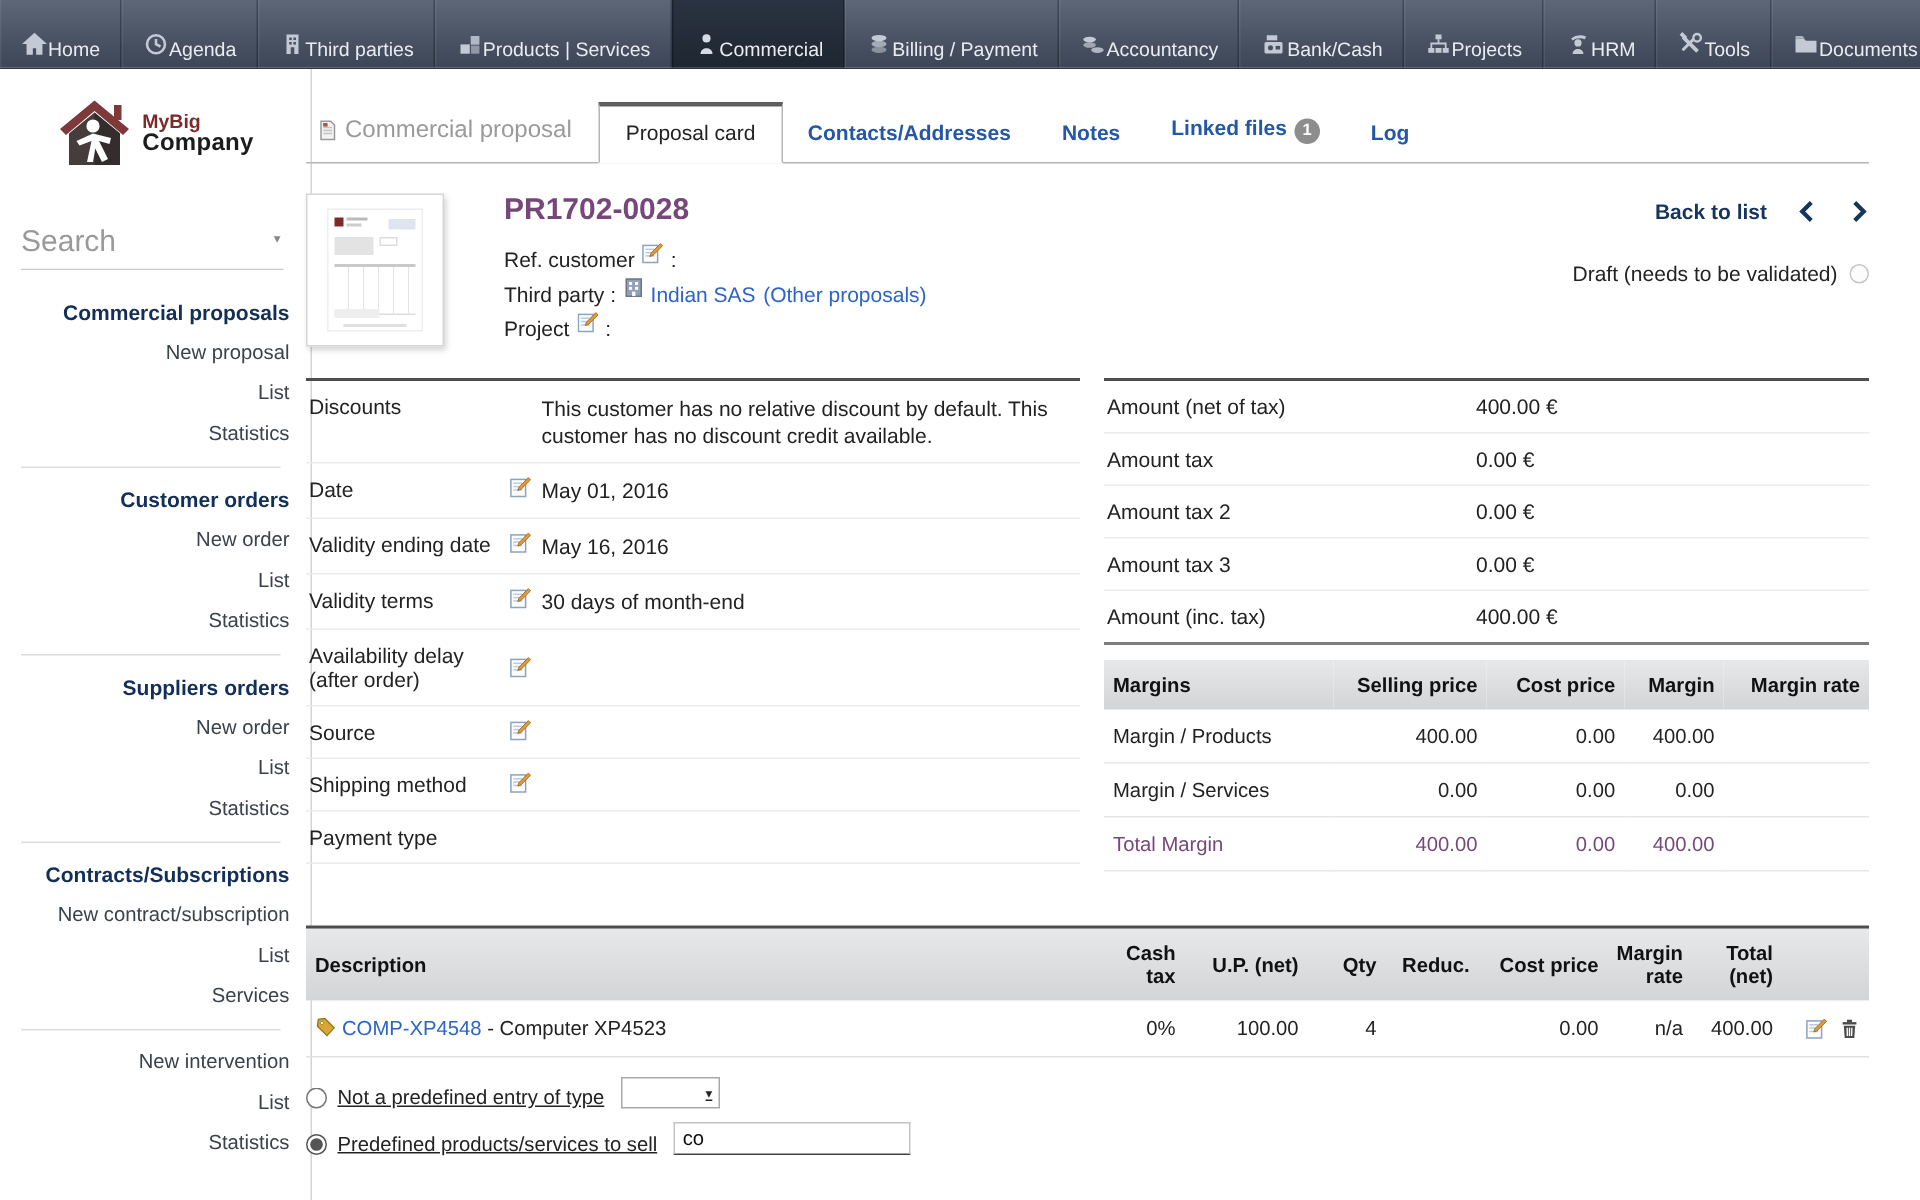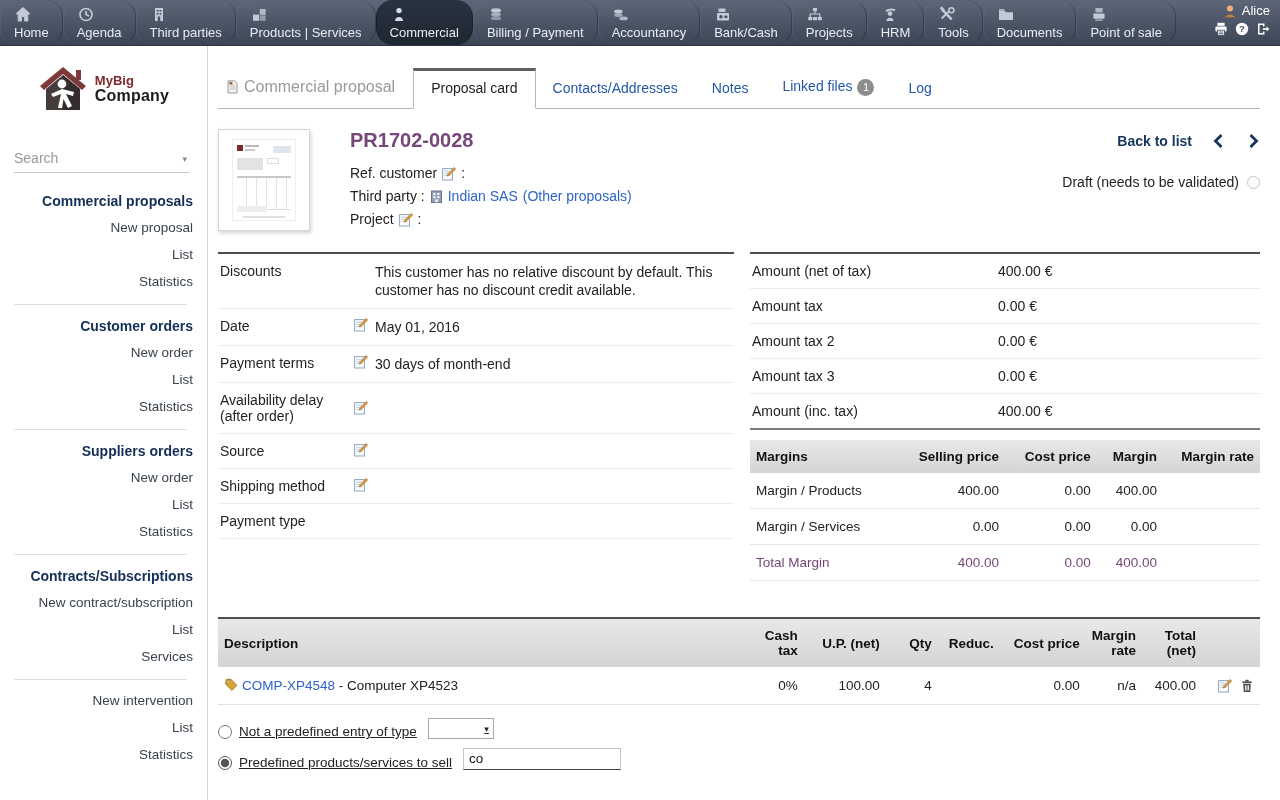--- a/index.html
+++ b/index.html
@@ -4,54 +4,54 @@
 <style>
   * { box-sizing: border-box; margin: 0; padding: 0; }
   html,body { width:1280px; height:800px; }
   body { font-family:"Liberation Sans", sans-serif; background:#fff; overflow:hidden; }
   #app { position:relative; width:1280px; height:800px; overflow:hidden; background:#fff; }
 
   
   .topbar { position:absolute; top:0; left:0; width:1280px; height:46px;
     background:linear-gradient(180deg,#5d6778 0%,#4a5465 55%,#3d4656 100%);
     border-bottom:1px solid #2c3440; display:flex; }
-  .nav-item { display:flex; flex-direction:column; align-items:flex-start; justify-content:flex-end;
+  .nav-item { display:flex; align-items:flex-end; justify-content:flex-end;
     padding:4px 13px 5px; border-right:1px solid rgba(0,0,0,.28); border-left:1px solid rgba(255,255,255,.07);
-    cursor:pointer;border-radius:17px; }
+    cursor:pointer; }
   .nav-item .nicon { height:22px; display:flex; align-items:center; }
   .nav-item .nlabel { font-size:13px; color:#e9edf3; white-space:nowrap; }
   .nav-item.active { background:linear-gradient(180deg,#2a3341 0%,#1e2631 100%); border-left-color:rgba(0,0,0,.3); }
   .nav-icon { fill:#c3cad6; stroke:#c3cad6; }
   .userbox { margin-left:auto; padding:3px 10px 0 0; display:flex; flex-direction:column; align-items:flex-end; }
   .userline { display:flex; align-items:center; gap:5px; color:#fff; font-size:13px; }
   .usericons { display:flex; gap:7px; margin-top:4px; }
   .usericons svg { cursor:pointer; }
 
   
   .sidebar { position:absolute; top:46px; left:0; width:208px; height:754px; background:#fff;
     border-right:1px solid #d4d4d4; }
   .logo { display:flex; align-items:center; justify-content:center; gap:7px; margin-top:20px; }
   .logo-text .l1 { color:#7e2a2a; font-weight:bold; font-size:13px; line-height:13px; }
   .logo-text .l2 { color:#1c1c1c; font-weight:bold; font-size:16px; line-height:17px; letter-spacing:.2px; }
   .searchwrap { position:relative; margin:34px 18px 0 14px; border-bottom:1px solid #c9c9c9; }
-  .searchwrap input { width:100%; border:none; outline:none; font-size:14px; padding:4px 16px 6px 0;
+  .searchwrap input { width:100%; border:none; outline:none; font-size:20px; padding:4px 16px 6px 0;
     color:#4d7c0f; font-family:"Liberation Sans",sans-serif; }
   .searchwrap input::placeholder { color:#9a9a9a; }
   .search-caret { position:absolute; right:2px; top:8px; font-size:9px; color:#888; }
   .menu { padding:14px 14px 0 14px;text-align:right; }
   .menu-title { font-size:14px; font-weight:bold; color:#132f57; padding:6px 0 5px; cursor:pointer; }
   .menu-link { font-size:13.5px; color:#3a424c; padding:6px 0; cursor:pointer; }
   .menu-sep { border:none; border-top:1px solid #ddd; margin:9px 6px 7px 0; }
 
   
-  .main { position:absolute; left:209px; top:46px; width:1071px; height:754px; padding:0 20px 0 9px; }
+  .main { position:absolute; left:195px; top:46px; width:1071px; height:754px; padding:0 20px 0 9px; }
 
   
   .tabs { display:flex; align-items:flex-end; margin-top:22px; border-bottom:1px solid #b5b5b5; height:41px; }
-  .tab { font-size:14px; color:#2458a6; padding:0 17px 12px; cursor:pointer; white-space:nowrap; }
+  .tab { font-size:14px; color:#2458a6; padding:0 17px 12px; cursor:pointer; white-space:nowrap;font-weight:bold; }
   .tab-disabled { color:#9a9a9a; display:flex; align-items:center; gap:5px; padding:0 18px 12px 8px; }
   .tab-active { background:#fff; border:1px solid #b5b5b5; border-top:3px solid #5f5f5f;
     border-bottom:1px solid #fff; margin-bottom:-1px; padding:9px 17px 12px; color:#222;
     font-size:14px; cursor:default; }
   .badge { display:inline-block; background:#8d8d8d; color:#fff; border-radius:50%;
     width:17px; height:17px; line-height:17px; font-size:11px; text-align:center; margin-left:5px; }
 
   
   .hdr { display:flex; margin-top:20px; }
   .thumb { width:92px; height:102px; background:#fff; border:1px solid #d6d6d6;
@@ -62,21 +62,21 @@
   .mini .tl2 { position:absolute; left:12px; top:9px; width:10px; height:2px; background:#ccc; }
   .mini .tr { position:absolute; right:4px; top:6px; width:18px; height:7px; background:#dfe5ee; }
   .mini .addr { position:absolute; left:4px; top:18px; width:26px; height:12px; background:#e3e3e3; }
   .mini .ref { position:absolute; left:34px; top:18px; width:12px; height:6px; border:1px solid #ddd; }
   .mini .tbl { position:absolute; left:4px; top:36px; right:4px; height:34px; border-top:2px solid #c9c9c9; border-bottom:1px solid #ddd;
     background:repeating-linear-gradient(90deg, transparent 0 9px, #e4e4e4 9px 10px); }
   .mini .bot { position:absolute; left:4px; bottom:8px; width:30px; height:6px; background:#eee; }
   .mini .foot { position:absolute; left:10px; bottom:2px; right:10px; height:2px; background:#e0e0e0; }
   .hdr-info { margin-left:40px; }
   .ref-title { font-size:20px; font-weight:bold; color:#76487a; margin-bottom:10px; }
-  .hline { font-size:14px; color:#222; line-height:23px; display:flex; align-items:center; gap:5px; }
+  .hline { font-size:14px; color:#222; line-height:23px; display:flex; align-items:flex-start; gap:5px; }
   .hline a { color:#2d64c8; text-decoration:none; cursor:pointer; }
   .hdr-right { margin-left:auto; padding-top:4px; min-width:270px; }
   .backrow { display:flex; align-items:center; justify-content:flex-end; gap:20px; }
   .back-link { font-size:14px; font-weight:bold; color:#16355c; cursor:pointer; }
   .statusrow { margin-top:25px; display:flex; align-items:center; justify-content:flex-end; gap:8px;
     font-size:14px; color:#222; }
   .status-dot { width:13px; height:13px; border-radius:50%; border:1px solid #c6c6c6; background:#fcfcfc; }
 
   
   .cols { display:flex; gap:16px; margin-top:21px; }
@@ -506,21 +506,30 @@
         <div class="frow">
           <span class="flabel">Date</span>
           <span class="fval">
               <svg width="14" height="14">
                 <use href="#i-edit"></use>
               </svg>
               <span class="ftext">May 01, 2016</span>
             </span>
         </div>
         <div class="frow">
-          <span class="flabel">Payment terms</span>
+          <span class="flabel">Validity ending date</span>
+          <span class="fval">
+              <svg width="14" height="14">
+                <use href="#i-edit"></use>
+              </svg>
+              <span class="ftext">May 16, 2016</span>
+            </span>
+        </div>
+        <div class="frow">
+          <span class="flabel">Validity terms</span>
           <span class="fval">
               <svg width="14" height="14">
                 <use href="#i-edit"></use>
               </svg>
               <span class="ftext">30 days of month-end</span>
             </span>
         </div>
         <div class="frow">
           <span class="flabel">Availability delay (after order)</span>
           <span class="fval" style="align-items:center;">

